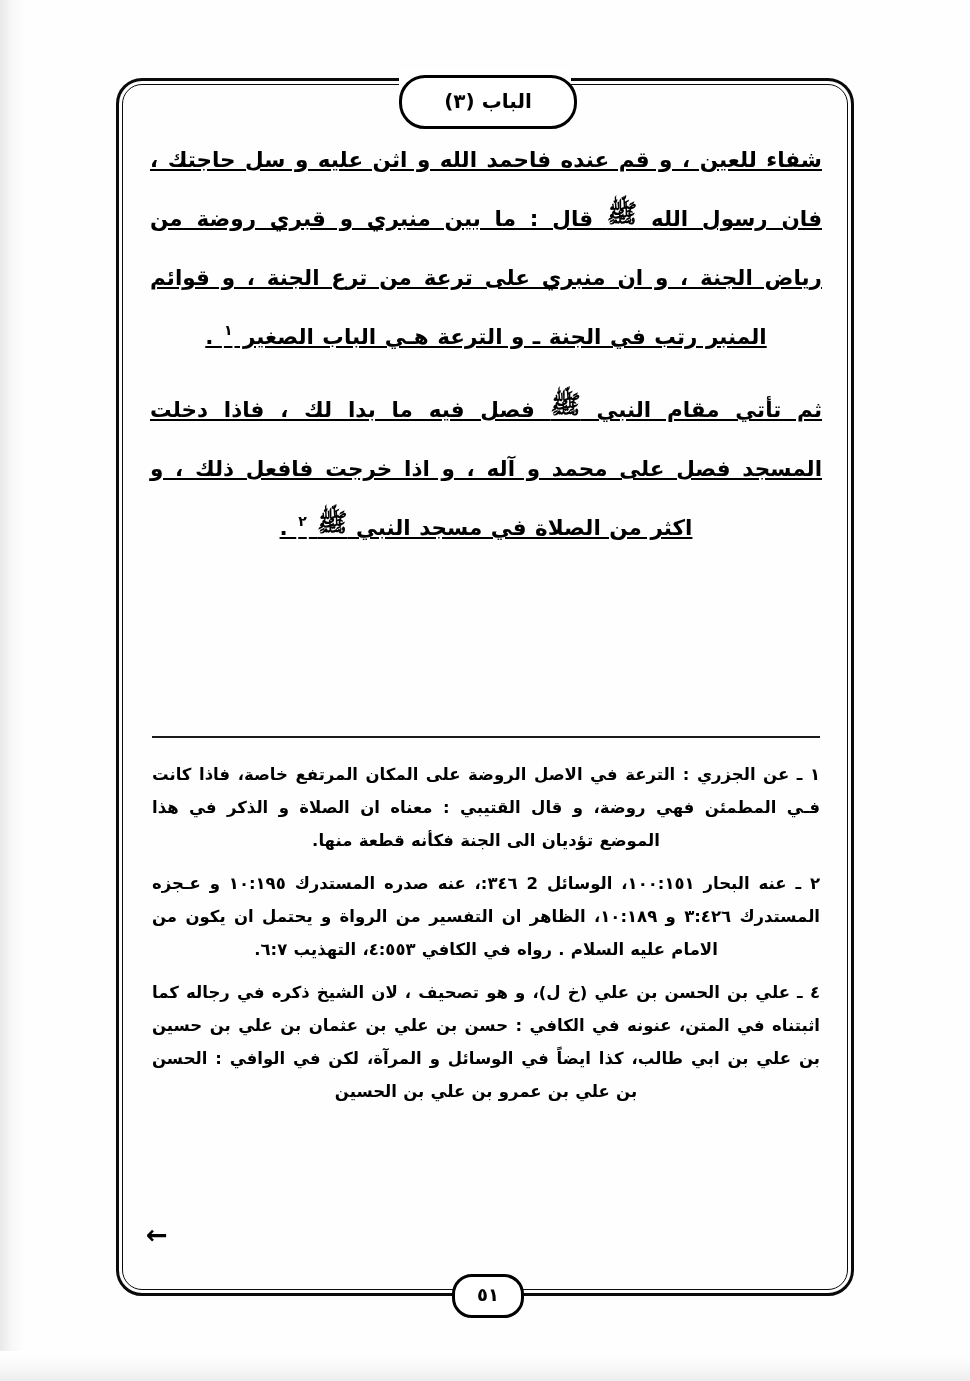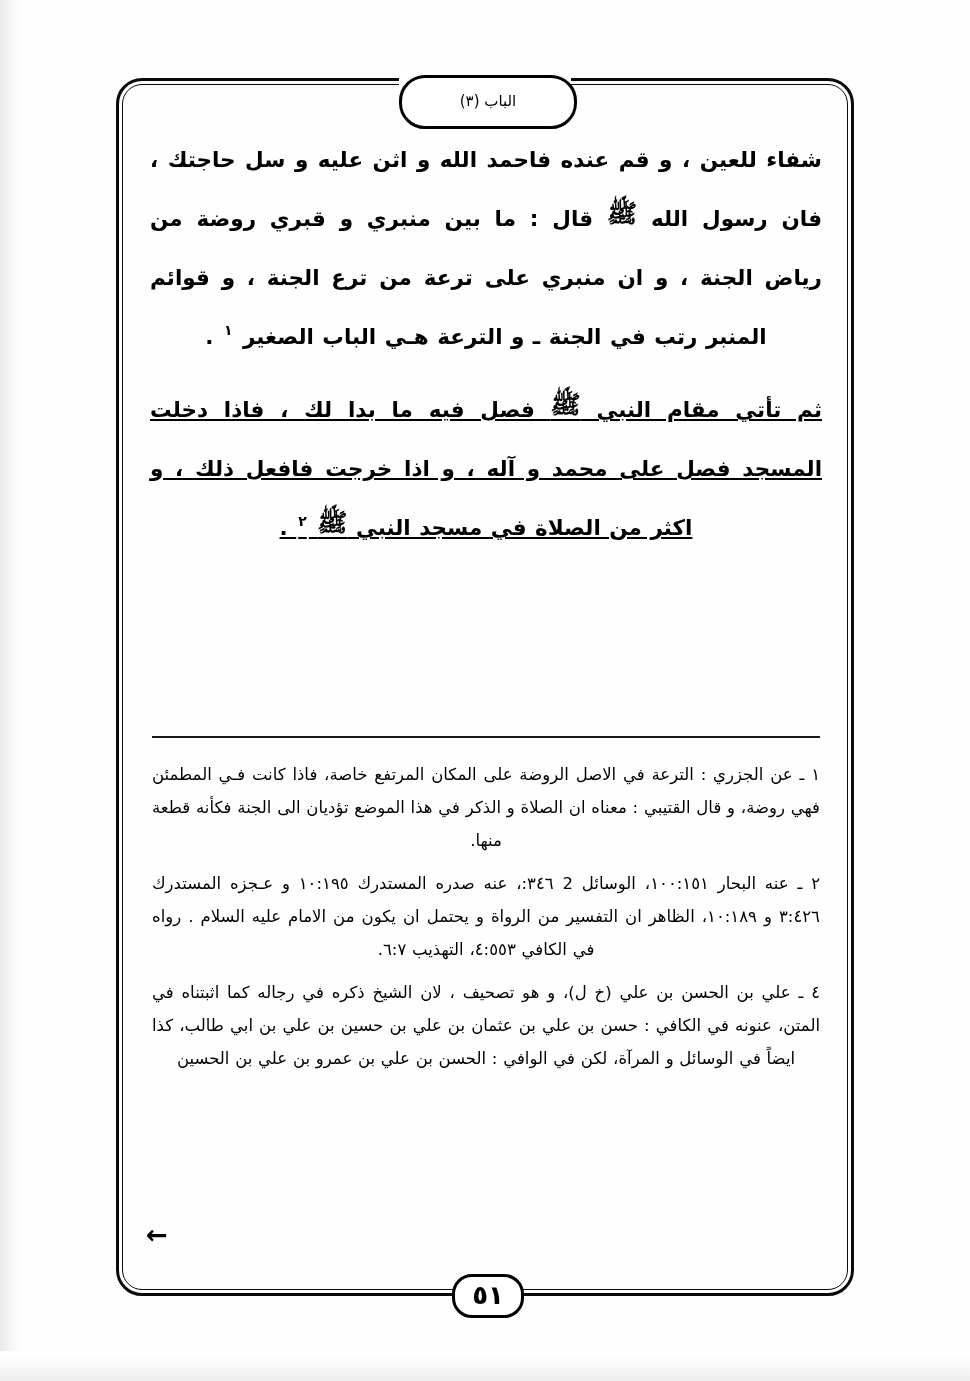--- a/index.html
+++ b/index.html
@@ -88,22 +88,22 @@
     border: 3.5px solid #000000;
     border-radius: 26px;
     background: #ffffff;
     z-index: 6;
     display: flex;
     align-items: center;
     justify-content: center;
   }
   #chapter-pill-label {
     font-family: "DejaVu Sans", sans-serif;
-    font-size: 15px;
-    font-weight: 400;
+    font-size: 20px;
+    font-weight: 700;
     letter-spacing: 1px;
     line-height: 1;
     transform: translateY(-1px);
     white-space: nowrap;
   }
 
   
   #page-number-pill {
     position: absolute;
     left: 452px;
@@ -113,21 +113,21 @@
     border: 3.5px solid #000000;
     border-radius: 20px;
     background: #ffffff;
     z-index: 6;
     display: flex;
     align-items: center;
     justify-content: center;
   }
   #page-number-label {
     font-family: "DejaVu Sans", sans-serif;
-    font-size: 26px;
+    font-size: 18px;
     font-weight: 700;
     line-height: 1;
     transform: translateY(-1px);
   }
 
   
   #content {
     position: absolute;
     left: 150px;
     top: 130px;
@@ -141,20 +141,21 @@
     font-size: 21.5px;
     font-weight: 600;
     line-height: 59px;
     text-align: justify;
     text-align-last: center;
     direction: rtl;
     word-spacing: 1px;
   }
   .body-block.first-line-flush {
     text-align-last: center;
+    text-decoration: underline;
   }
   #body-para-1 { margin: 0; }
   #body-para-2 { margin: 14px 0 0 0; text-decoration: underline; }
   #body-para-3 { margin: 22px 0 0 0; }
 
   
   .salawat {
     font-family: "DejaVu Sans", sans-serif;
     font-size: 25px;
     line-height: 0;
@@ -186,21 +187,21 @@
     position: absolute;
     left: 152px;
     top: 758px;
     width: 668px;
     z-index: 2;
     direction: rtl;
   }
   .footnote {
     font-family: "DejaVu Sans", "Liberation Sans", sans-serif;
     font-size: 16.5px;
-    font-weight: 400;
+    font-weight: 700;
     line-height: 33px;
     text-align: justify;
     text-align-last: center;
     direction: rtl;
     margin: 0 0 10px 0;
     word-spacing: 0.5px;
   }
   .footnote:last-of-type { margin-bottom: 4px; }
 
   

